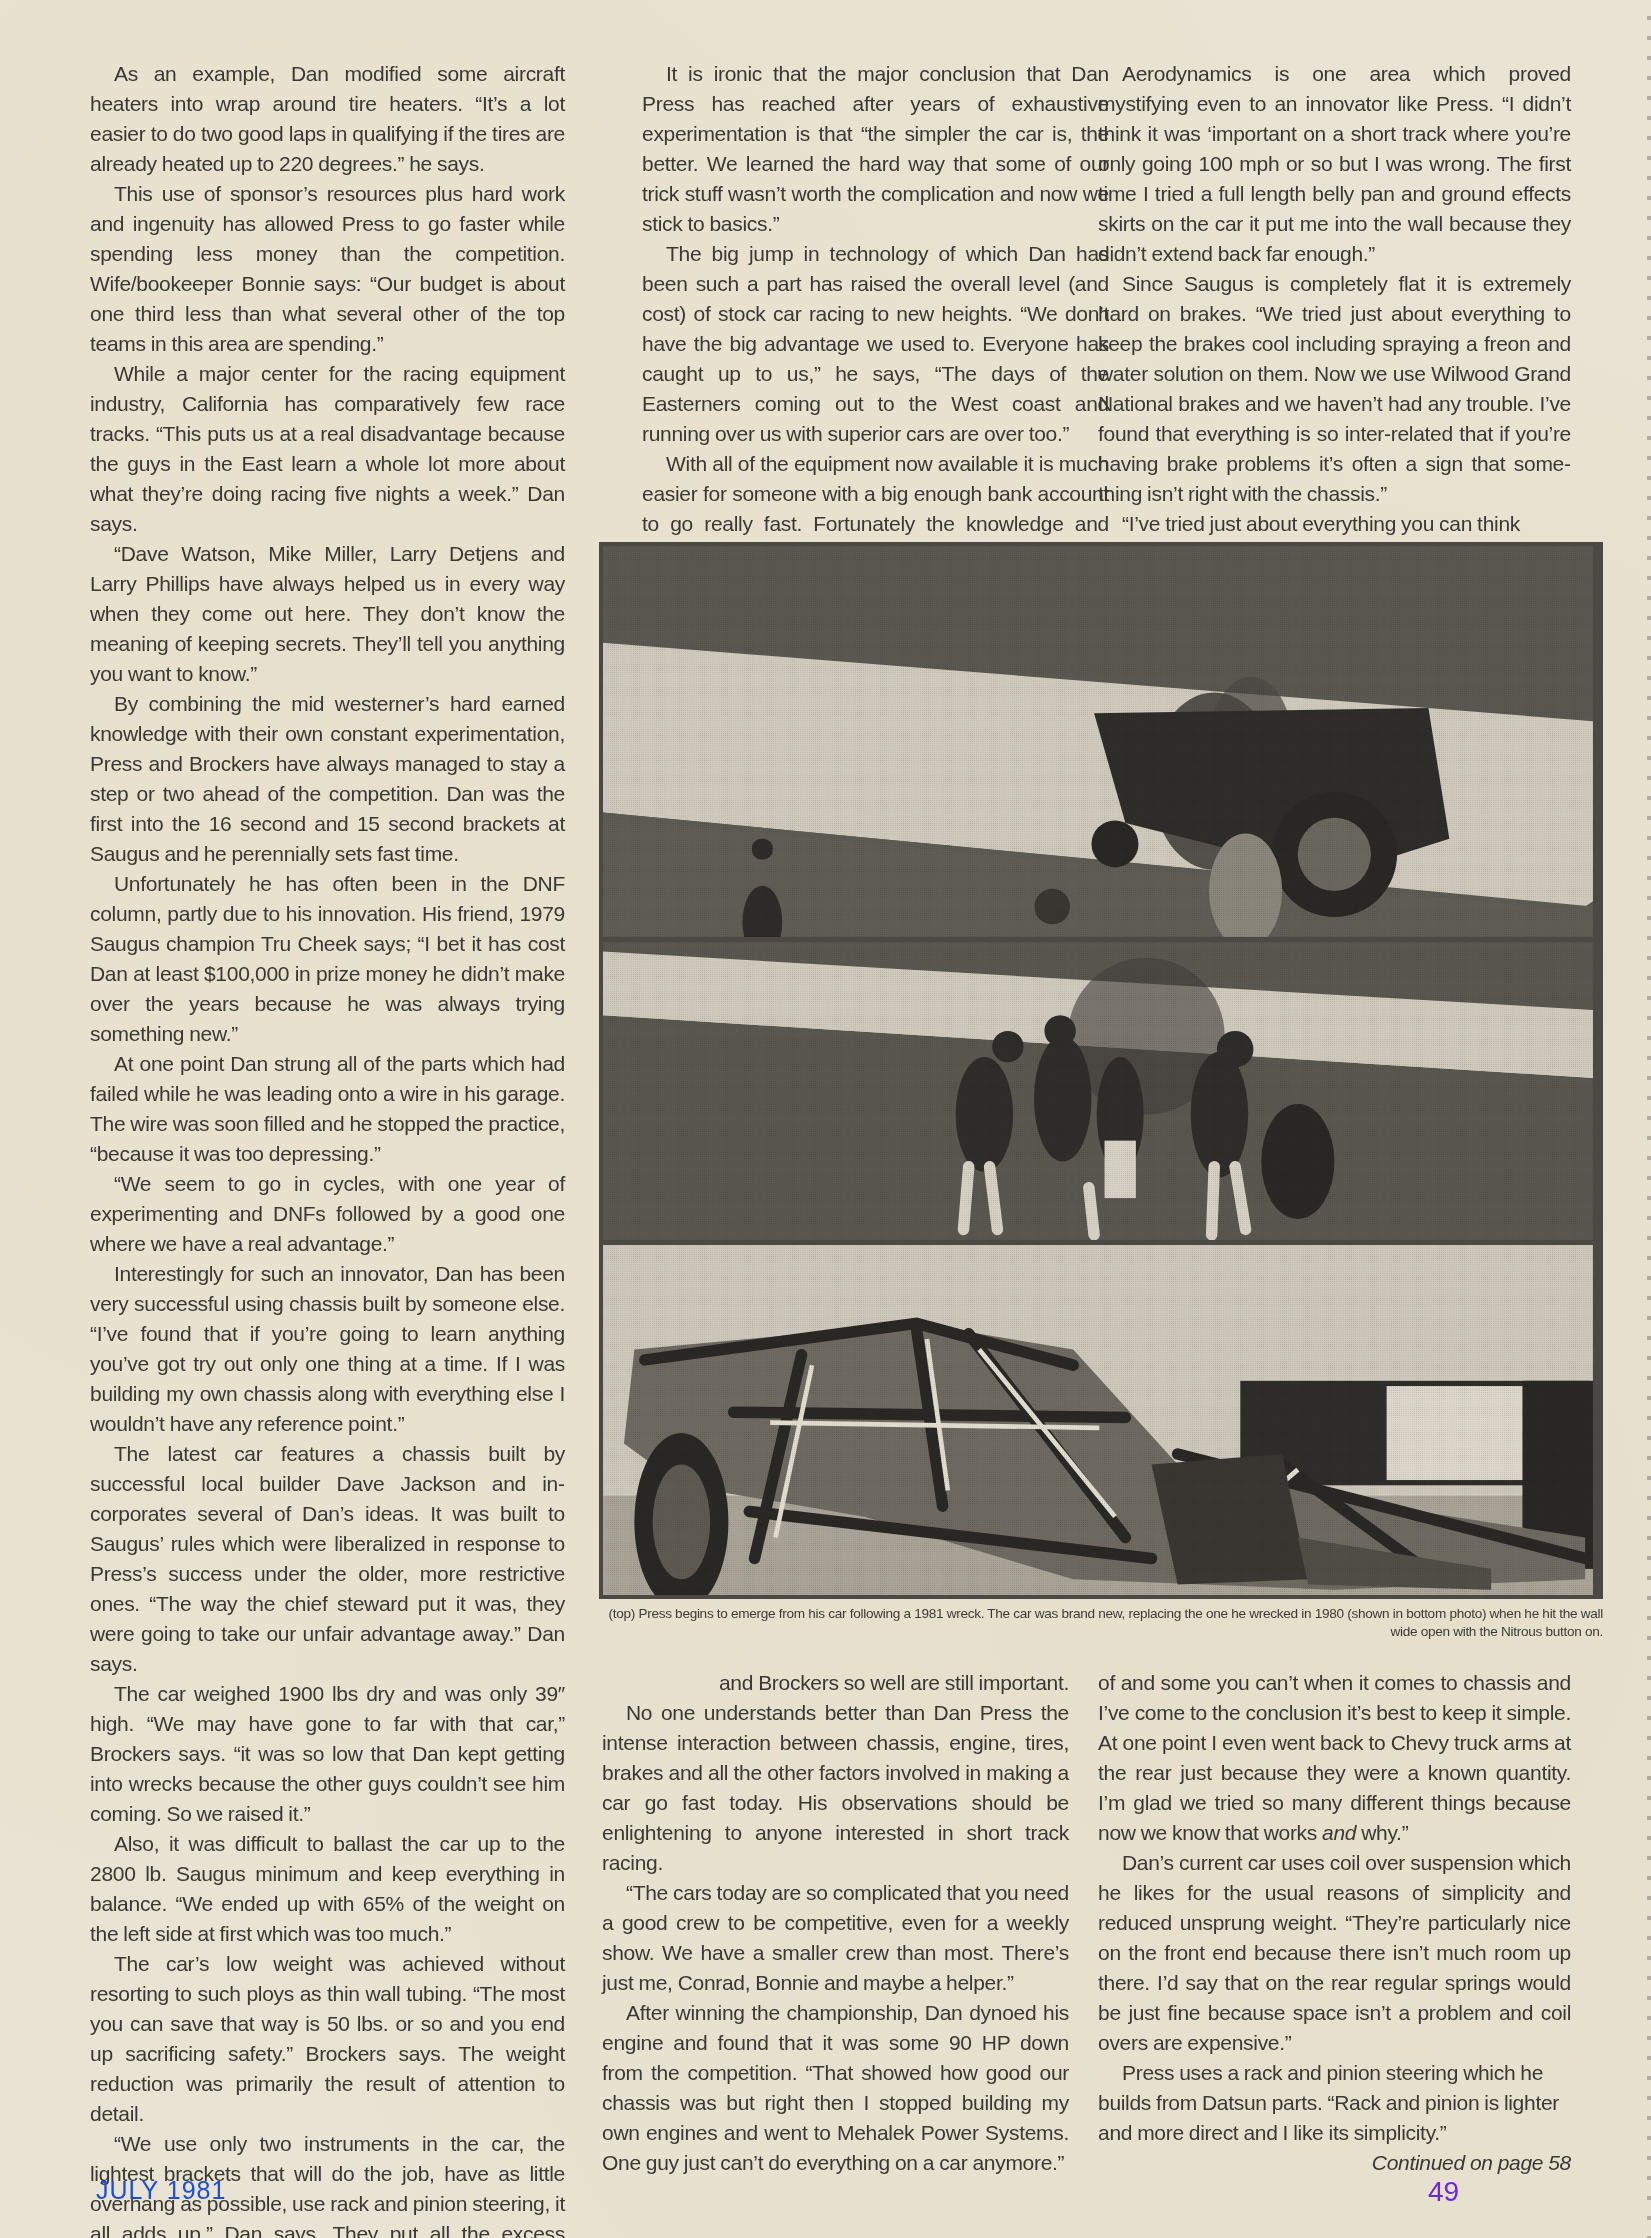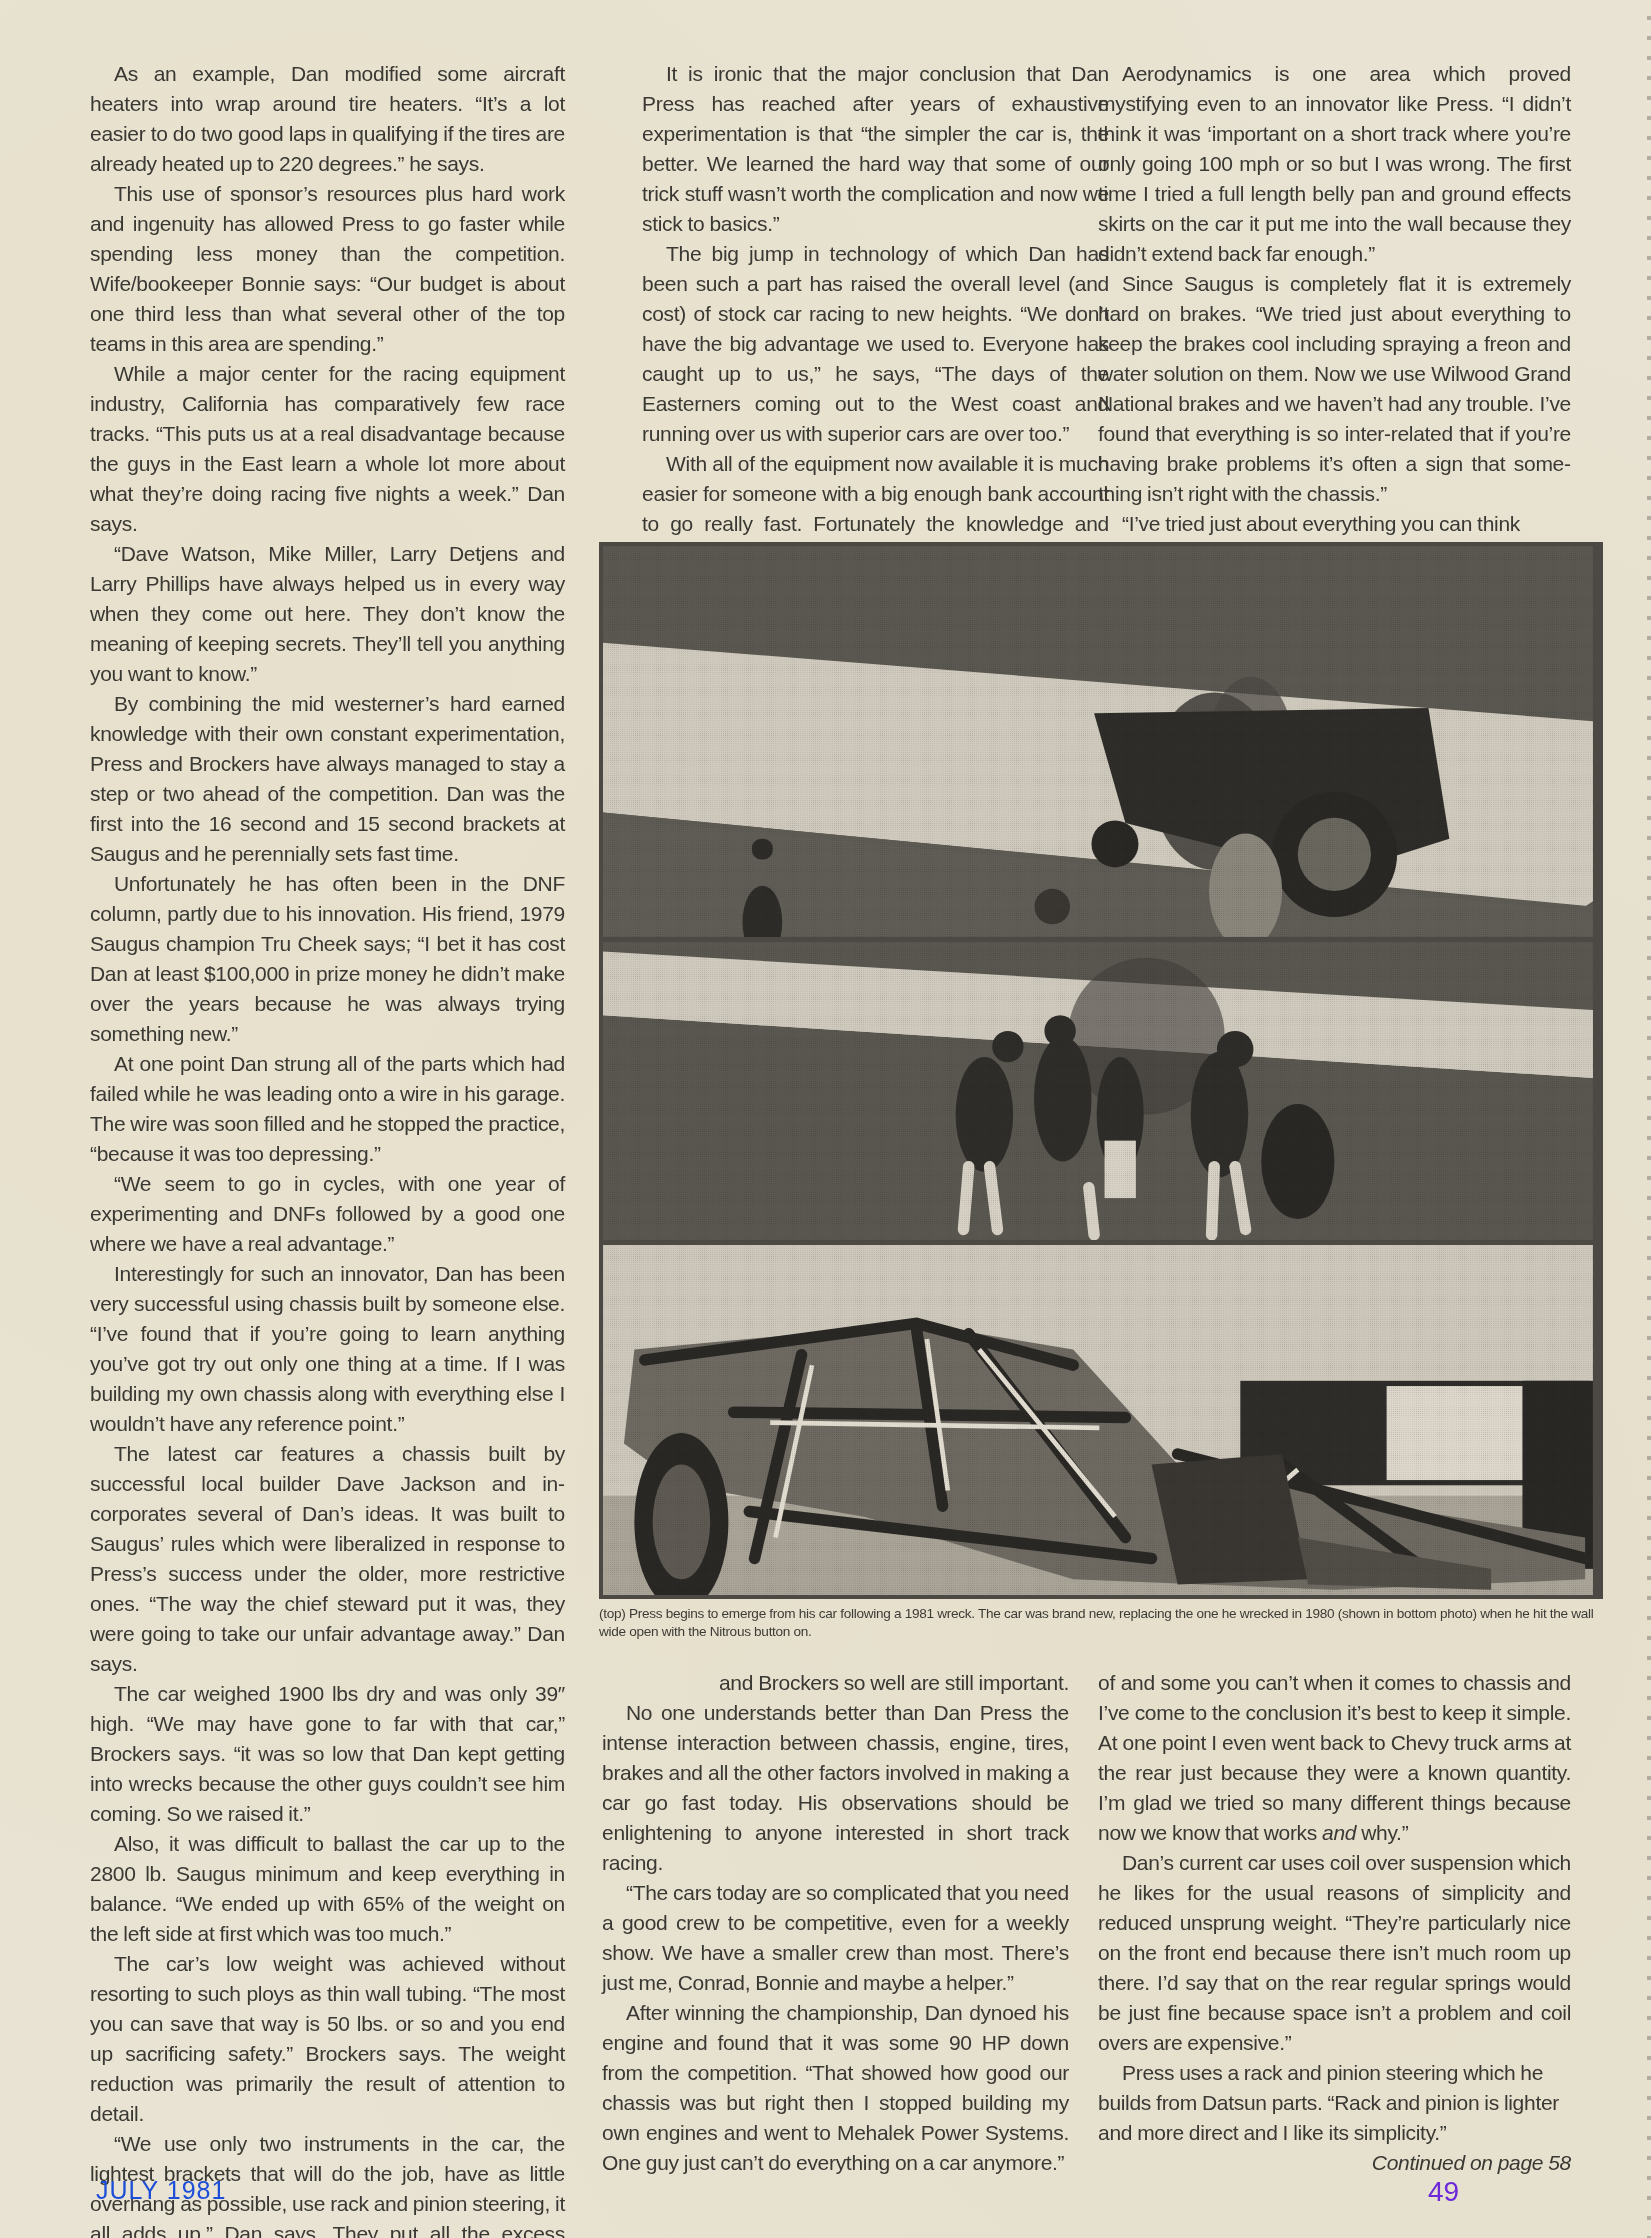--- a/index.html
+++ b/index.html
@@ -40,21 +40,21 @@
   #photo-2 { top: 400px; height: 298px; }
   #photo-3 { top: 703px; height: 350px; }
   .halftone {
     position: absolute; inset: 0;
     background-image: radial-gradient(rgba(0,0,0,0.18) 0.5px, transparent 0.6px);
     background-size: 2.1px 2.1px;
     pointer-events: none;
   }
   .caption {
     position: absolute; left: 599px; top: 1605px; width: 1004px;
-    text-align: left; font-size: 13.6px; line-height: 18px;
+    text-align: right; font-size: 13.6px; line-height: 18px;
     letter-spacing: -0.3px; color: #3d3b36;
   }
   .footer-left {
     position: absolute; left: 96px; top: 2176px; font-size: 25px;
     letter-spacing: 1px; color: #1d4ed8;
   }
   .footer-right {
     position: absolute; left: 1428px; top: 2176px; font-size: 28px; color: #6d28d9;
   }
   .continued { font-style: italic; float: right; }

